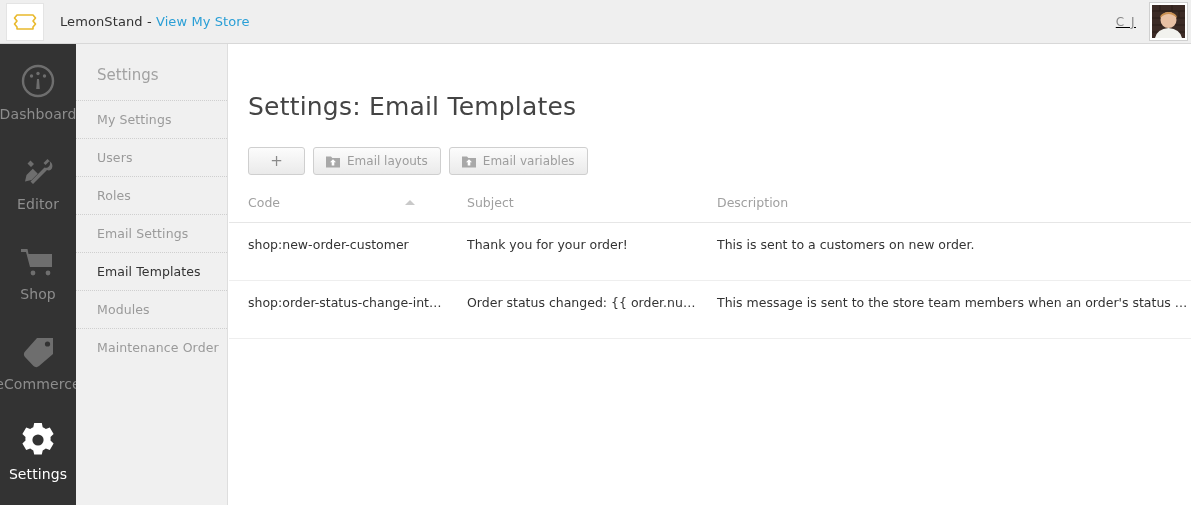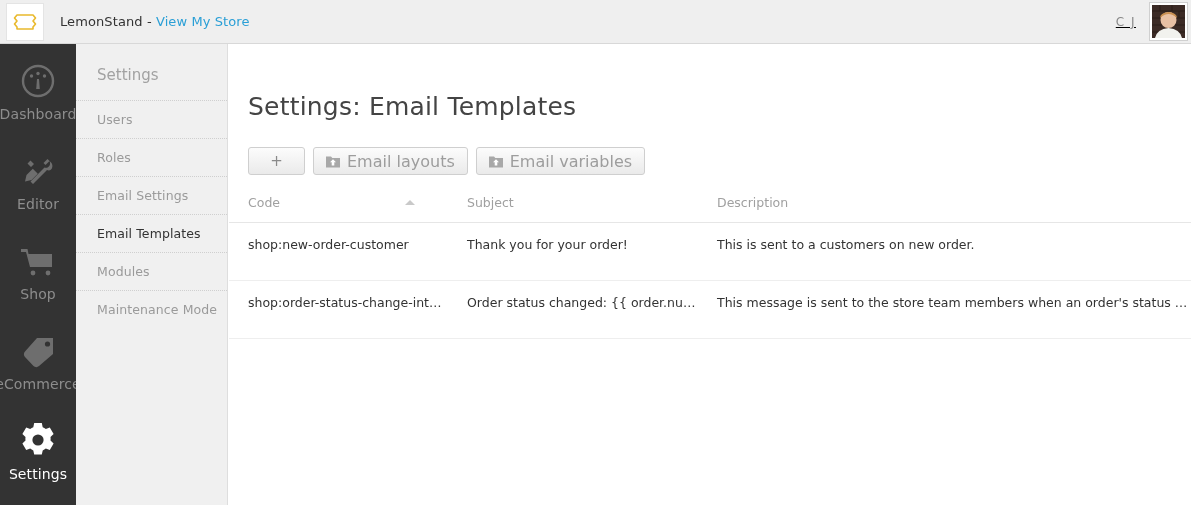--- a/index.html
+++ b/index.html
@@ -82,21 +82,21 @@
   .page-title {
     font-size: 25px; color: #444444; font-weight: 400;
     padding: 48px 0 0 19px; letter-spacing: .2px;
   }
   .toolbar { display: flex; gap: 8px; padding: 26px 0 0 19px; }
   .tbtn {
     height: 28px; display: inline-flex; align-items: center; gap: 7px;
     padding: 0 12px;
     background: linear-gradient(#fcfcfc, #eaeaea);
     border: 1px solid #cfcfcf; border-radius: 3px;
-    font-size: 16px; color: #9d9d9d; cursor: pointer;
+    font-size: 12px; color: #9d9d9d; cursor: pointer;
     font-family: inherit;
   }
   .tbtn-plus { width: 57px; justify-content: center; color: #8a8a8a; font-size: 15px; padding: 0; }
   .folder-ico { width: 14px; height: 13px; display: block; }
 
   
   .tablewrap { margin-top: 12px; width: 962px; }
   table.grid { width: 962px; border-collapse: collapse; table-layout: fixed; }
   table.grid th {
     text-align: left; font-weight: 400; font-size: 12.5px; color: #a0a0a0;
@@ -210,26 +210,27 @@
           <path class="nav-ico-fill" d="M15.2 2 h7.6 l.9 4.2 a13 13 0 0 1 3.1 1.8 l4-1.5 3.8 6.6 -3.1 2.9 a13 13 0 0 1 0 3.6 l3.1 2.9 -3.8 6.6 -4-1.5 a13 13 0 0 1 -3.1 1.8 l-.9 4.2 h-7.6 l-.9-4.2 a13 13 0 0 1 -3.1-1.8 l-4 1.5 -3.8-6.6 3.1-2.9 a13 13 0 0 1 0-3.6 l-3.1-2.9 3.8-6.6 4 1.5 a13 13 0 0 1 3.1-1.8 Z"></path>
           <circle cx="19" cy="19" r="5.6" fill="#333333"></circle>
         </svg>
       </span>
       <span class="nav-label">Settings</span>
     </a>
   </nav>
 
   <aside class="subpanel">
     <div class="subpanel-title">Settings</div>
+    <a class="sub-item" href="#">My Settings</a>
     <a class="sub-item" href="#">Users</a>
     <a class="sub-item" href="#">Roles</a>
     <a class="sub-item" href="#">Email Settings</a>
     <a class="sub-item active" href="#">Email Templates</a>
     <a class="sub-item" href="#">Modules</a>
-    <a class="sub-item" href="#">Maintenance Mode</a>
+    <a class="sub-item" href="#">Maintenance Order</a>
   </aside>
 
   <main class="content">
 
     <h1 class="page-title">Settings: Email Templates</h1>
 
     <div class="toolbar">
       <button class="tbtn tbtn-plus">+</button>
 
       <button class="tbtn">

